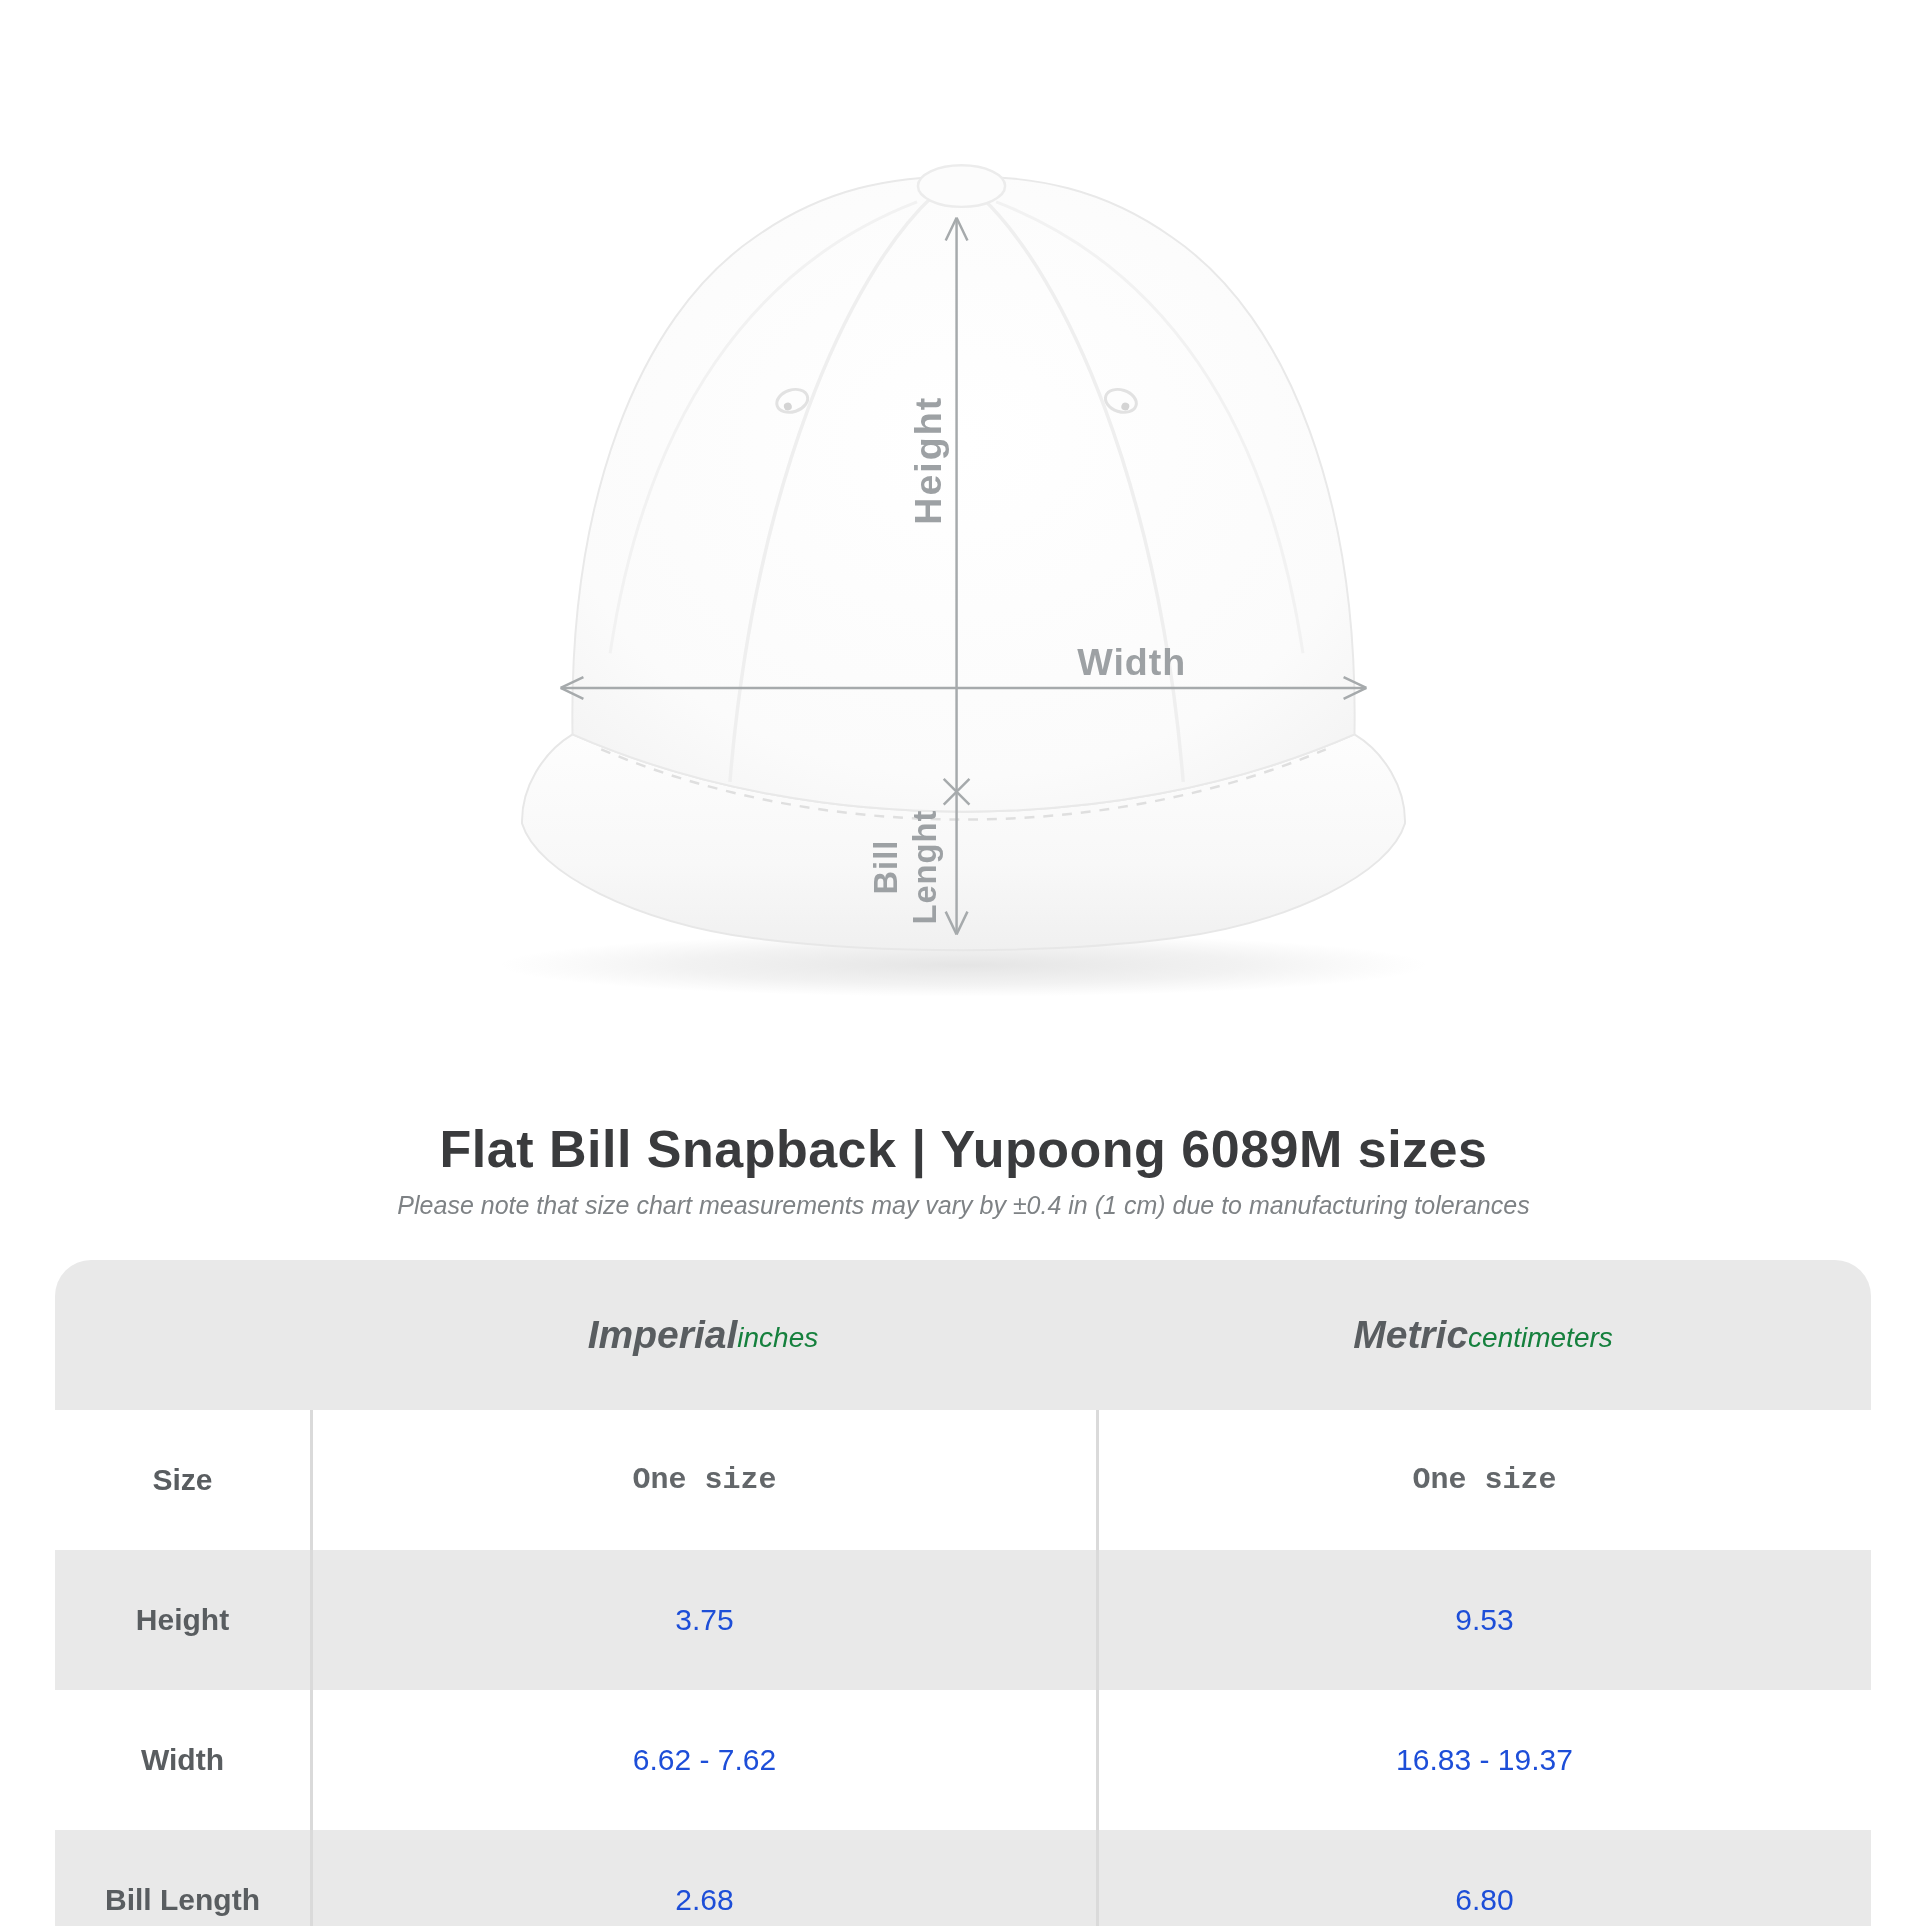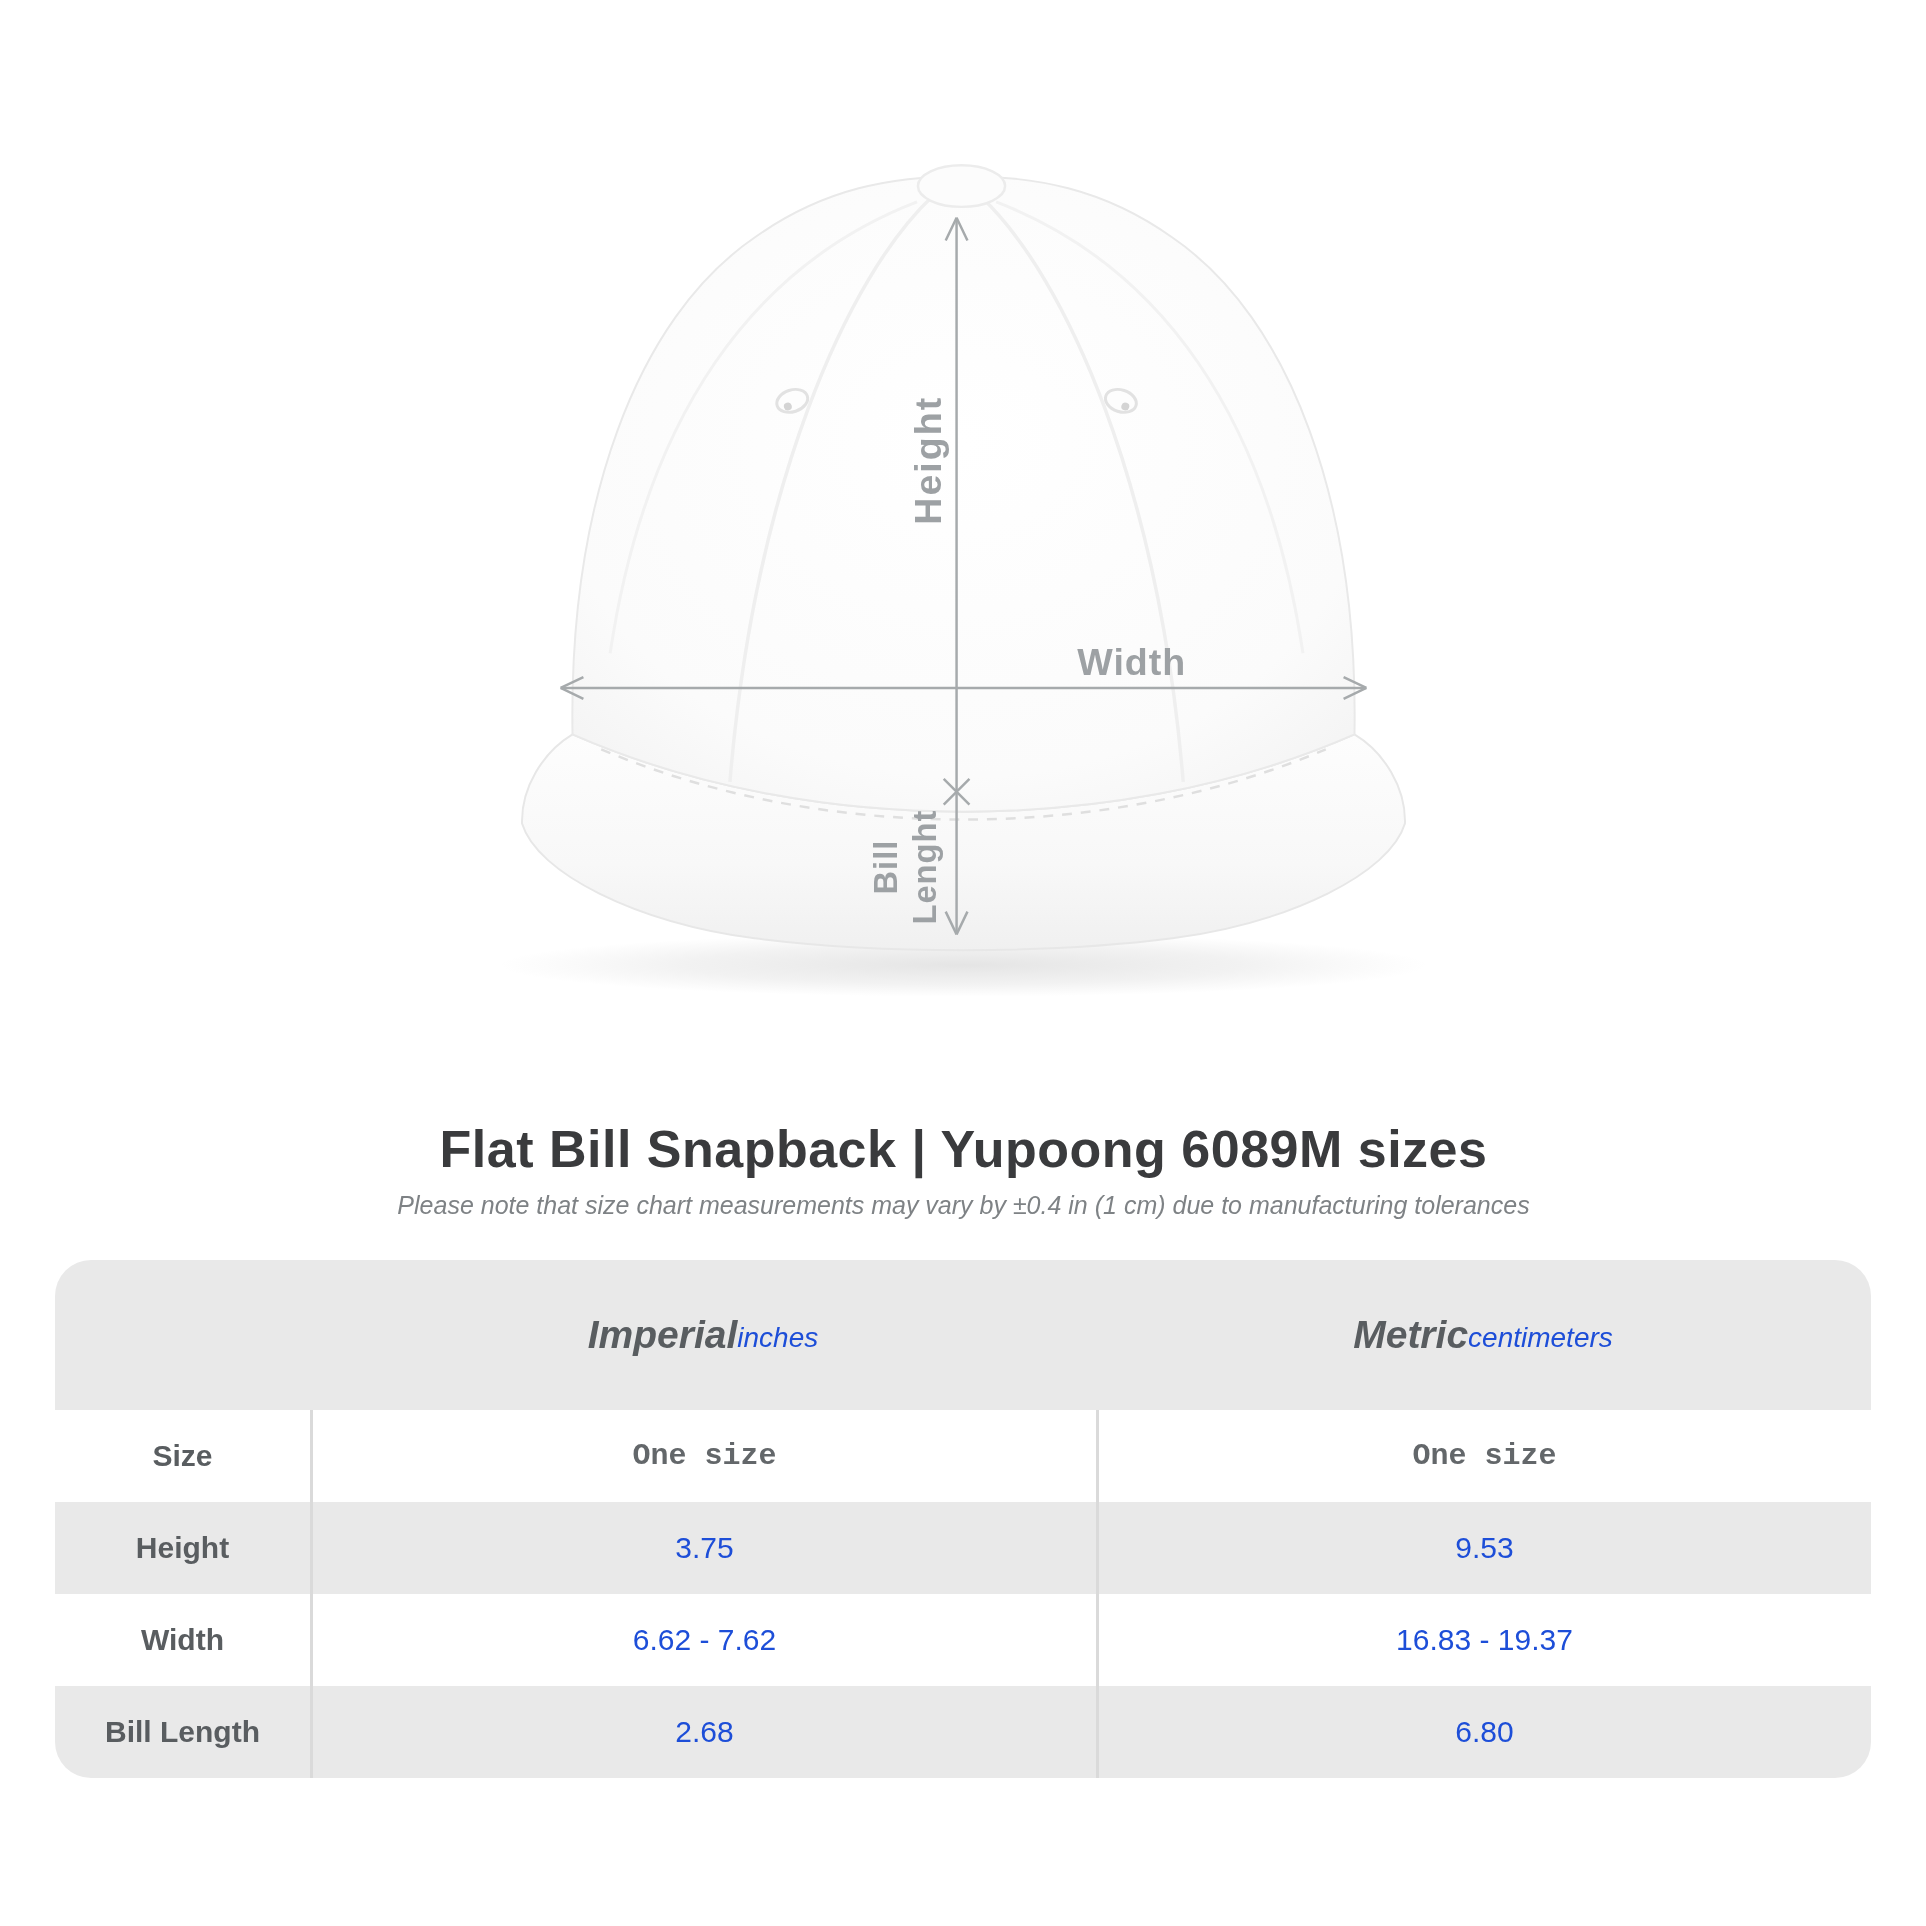--- a/index.html
+++ b/index.html
@@ -68,27 +68,27 @@
   }
   .group-label {
     font-size: 39px;
     font-weight: bold;
     font-style: italic;
     color: #595d60;
   }
   .group-sublabel {
     font-size: 28px;
     font-style: italic;
-    color: #1d4ed8;
+    color: #15803d;
     margin-top: 5px;
   }
   .table-row {
     display: grid;
     grid-template-columns: 255px 786px 774px;
-    height: 92px;
+    height: 140px;
     background: #ffffff;
   }
   .table-row.alt { background: #e9e9e9; }
   .cell {
     display: flex;
     align-items: center;
     justify-content: center;
   }
   .cell.data { border-left: 3px solid #dadada; }
   .row-label {

